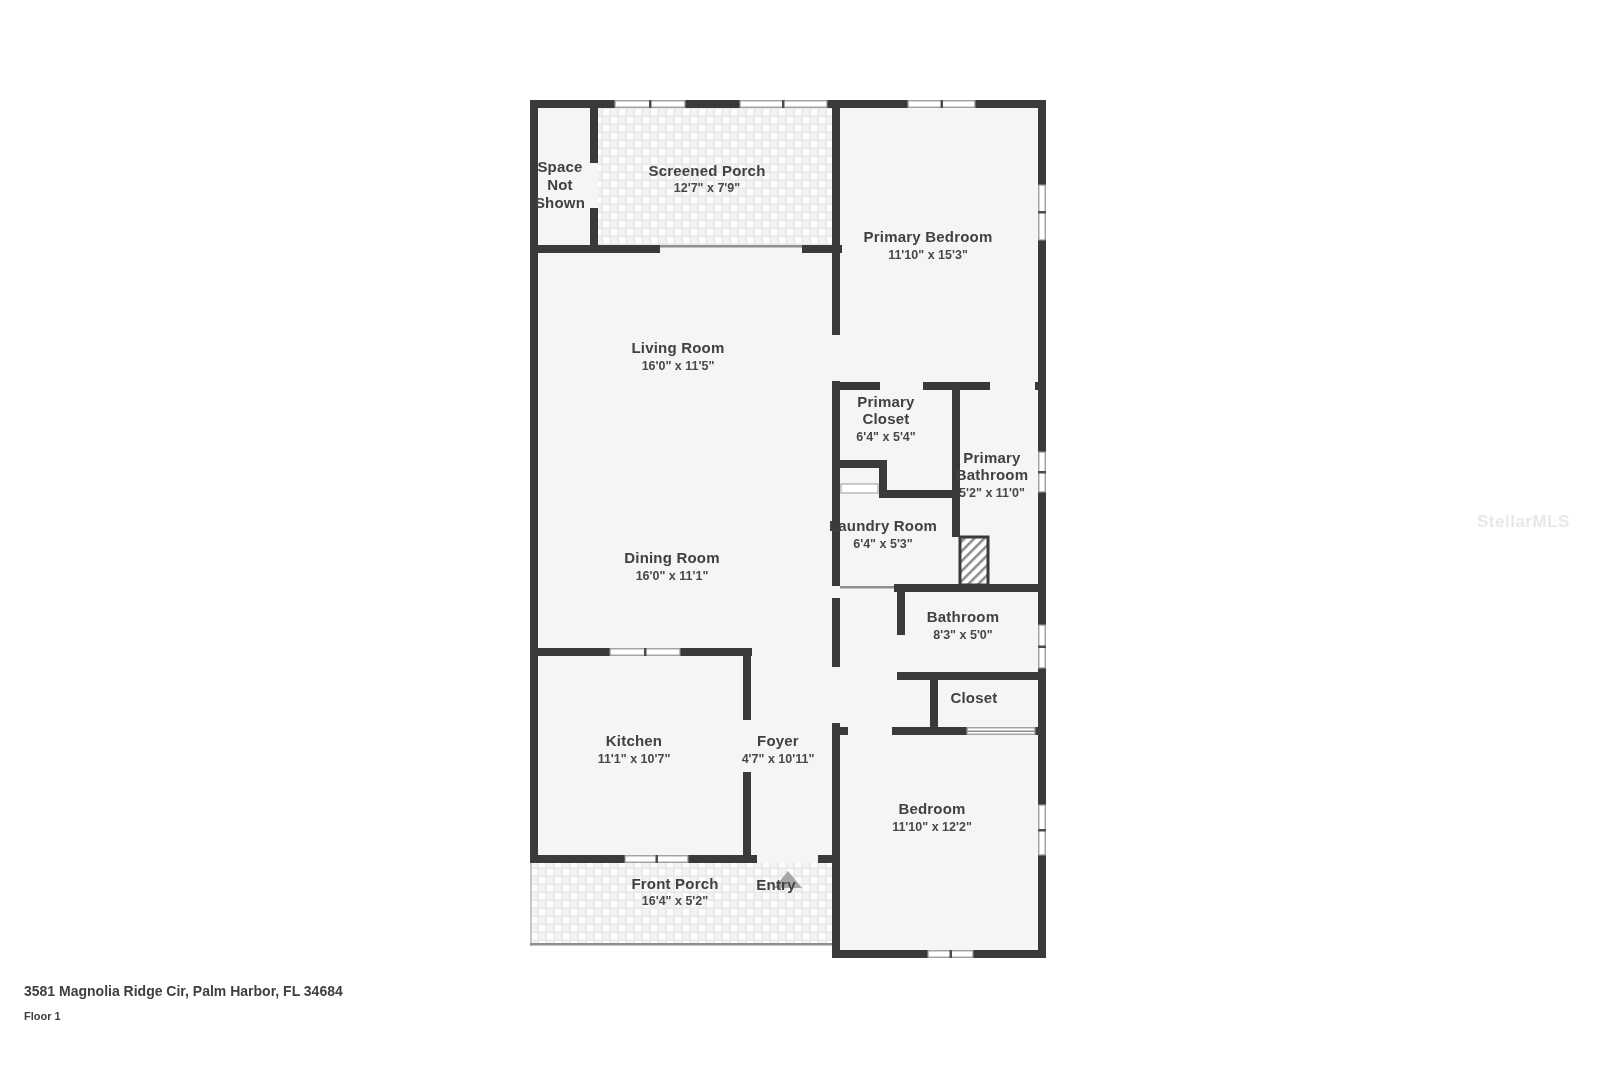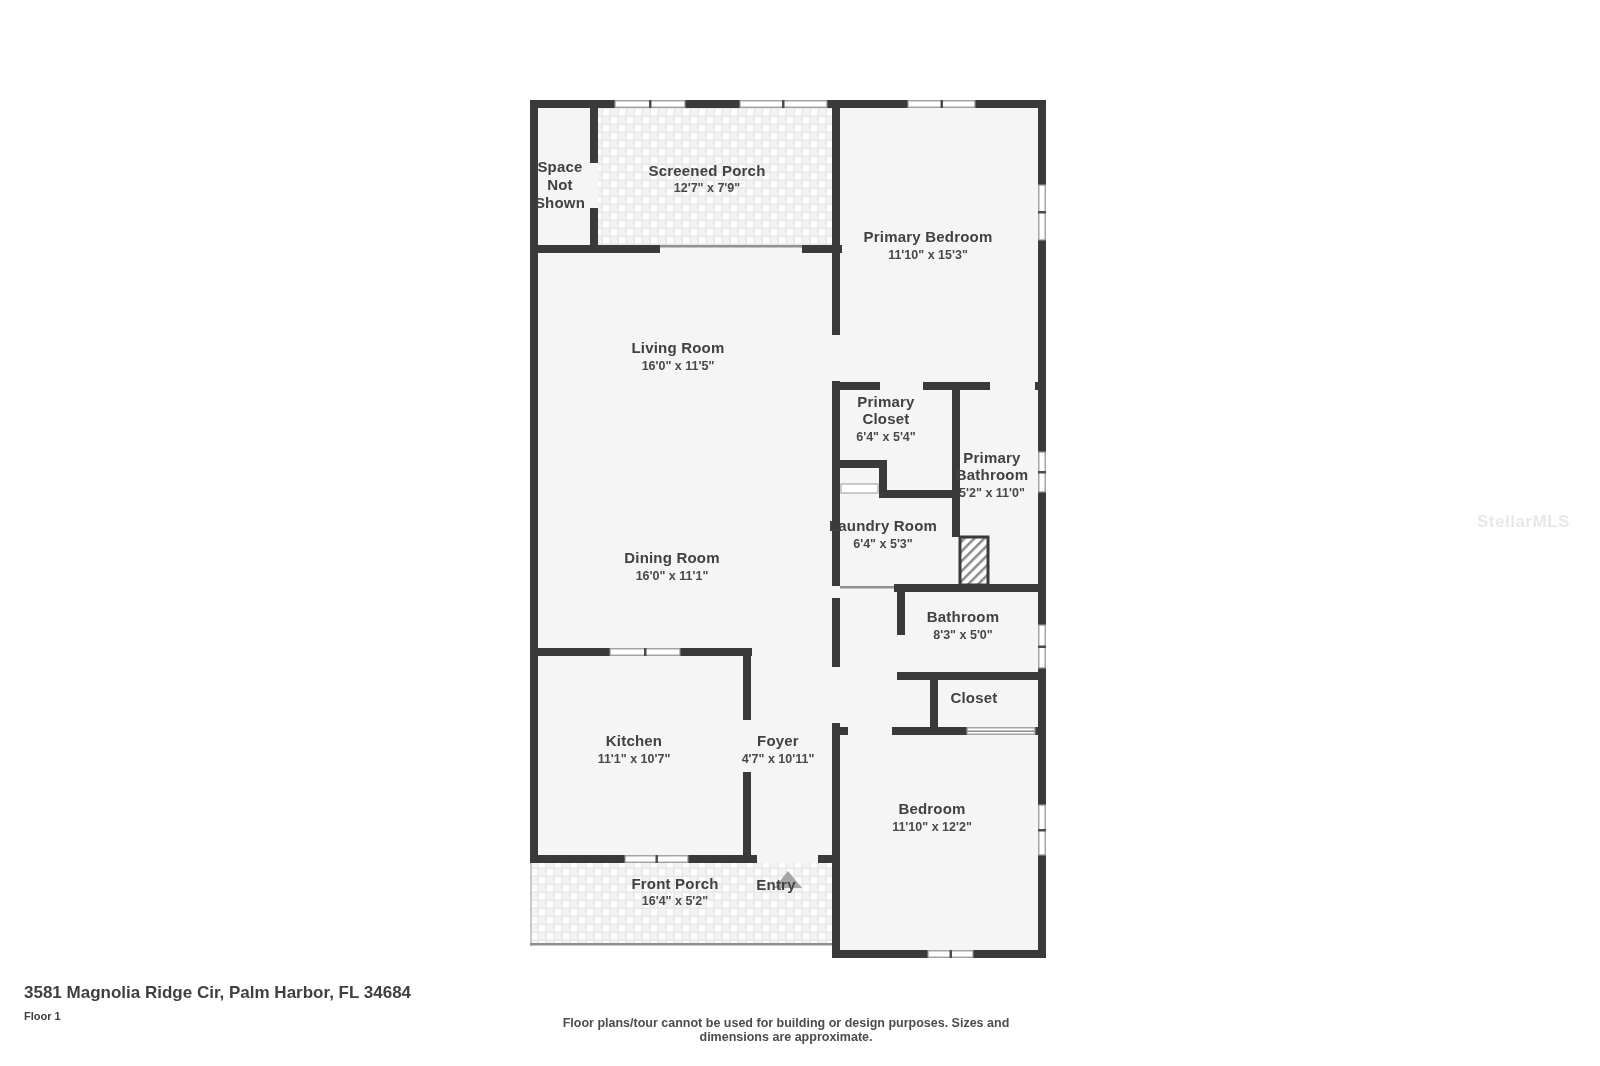--- a/index.html
+++ b/index.html
@@ -3,21 +3,21 @@
 <meta charset="utf-8">
 <style>
   html,body{margin:0;padding:0;background:#ffffff;}
   .page{
     position:relative;width:1600px;height:1066px;background:#ffffff;overflow:hidden;
     font-family:"Liberation Sans",sans-serif;
   }
   .plan-svg{position:absolute;left:530px;top:100px;}
   .room-name{font-family:"Liberation Sans",sans-serif;font-size:15px;font-weight:bold;fill:#3f4145;letter-spacing:.2px;}
   .room-dims{font-family:"Liberation Sans",sans-serif;font-size:12.5px;font-weight:bold;fill:#46484c;}
-  .addr{position:absolute;left:24px;top:983px;font-size:17px;font-weight:bold;color:#3d3f43;}
+  .addr{position:absolute;left:24px;top:983px;font-size:14px;font-weight:bold;color:#3d3f43;}
   .floor-label{position:absolute;left:24px;top:1010px;font-size:11px;font-weight:bold;color:#3d3f43;}
   .disclaimer{position:absolute;left:530px;top:1016px;width:512px;text-align:center;
     font-size:12.5px;font-weight:bold;color:#4a4c50;}
   .watermark{position:absolute;left:1477px;top:512px;font-size:17px;font-weight:bold;
     color:#e8e8ea;letter-spacing:.5px;}
 </style>
 </head>
 <body>
 
 <div class="page">
@@ -195,15 +195,14 @@
       <text class="room-name" x="145" y="789">Front Porch</text>
       <text class="room-dims" x="145" y="805">16'4" x 5'2"</text>
 
       <text class="room-name" x="246" y="790">Entry</text>
     </g>
   </svg>
 
   <div class="watermark">StellarMLS</div>
   <div class="addr">3581 Magnolia Ridge Cir, Palm Harbor, FL 34684</div>
   <div class="floor-label">Floor 1</div>
-  <div class="disclaimer">Floor plans/tour cannot be used for building or design purposes. Sizes and dimensions are approximate.</div>
 
 </div>
 
 </body></html>

